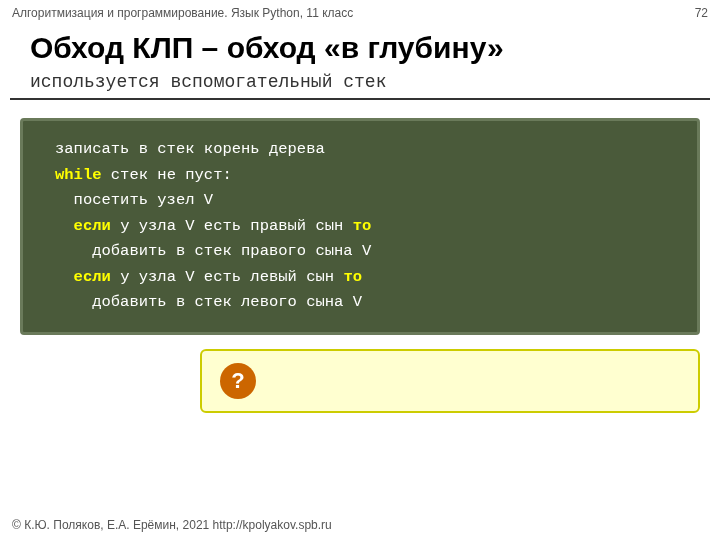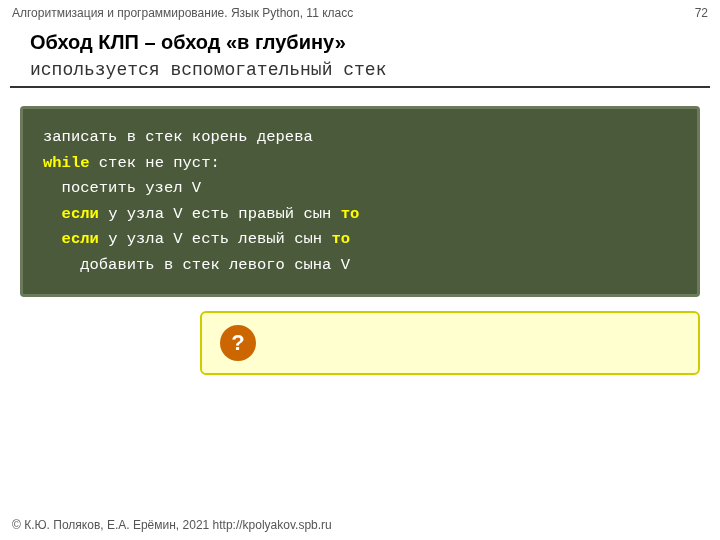--- a/index.html
+++ b/index.html
@@ -22,21 +22,21 @@
       color: #555;
     }
 
     .title-section {
       padding: 4px 20px 6px 20px;
       border-bottom: 2px solid #333;
       margin: 0 10px;
     }
 
     .main-title {
-      font-size: 20px;
+      font-size: 30px;
       font-weight: bold;
       color: #000;
       line-height: 1.2;
     }
 
     .subtitle {
       font-size: 18px;
       color: #333;
       margin-top: 6px;
       font-family: Liberation Mono, monospace;
@@ -50,20 +50,21 @@
       padding: 16px 20px;
       font-family: 'Courier New', Courier, monospace;
       font-size: 15.5px;
       line-height: 1.65;
       color: #ffffff;
     }
 
     .code-line {
       display: block;
       white-space: pre;
+      margin-left: 12px;
     }
 
     .kw-while {
       color: #ffff00;
       font-weight: bold;
     }
 
     .kw-esli {
       color: #ffff00;
       font-weight: bold;
@@ -118,20 +119,21 @@
 <div class="title-section">
   <div class="main-title">Обход КЛП – обход «в глубину»</div>
   <div class="subtitle">используется вспомогательный стек</div>
 </div>
 
 <div class="code-block" id="code-container">
 <span class="code-line">записать в стек корень дерева</span>
     <span class="code-line"><span class="kw-while">while</span> стек не пуст:</span>
     <span class="code-line">  посетить узел V</span>
     <span class="code-line">  <span class="kw-esli">если</span> у узла V есть правый сын<span class="kw-while"> то</span></span>
+    <span class="code-line">    добавить в стек правого сына V</span>
     <span class="code-line">  <span class="kw-esli">если</span> у узла V есть левый сын<span class="kw-while"> то</span></span>
     <span class="code-line">    добавить в стек левого сына V</span>
   </div>
 
 <div class="question-box">
   <div class="question-badge">?</div>
 </div>
 
 <div class="footer">© К.Ю. Поляков, Е.А. Ерёмин, 2021   http://kpolyakov.spb.ru</div>
 

